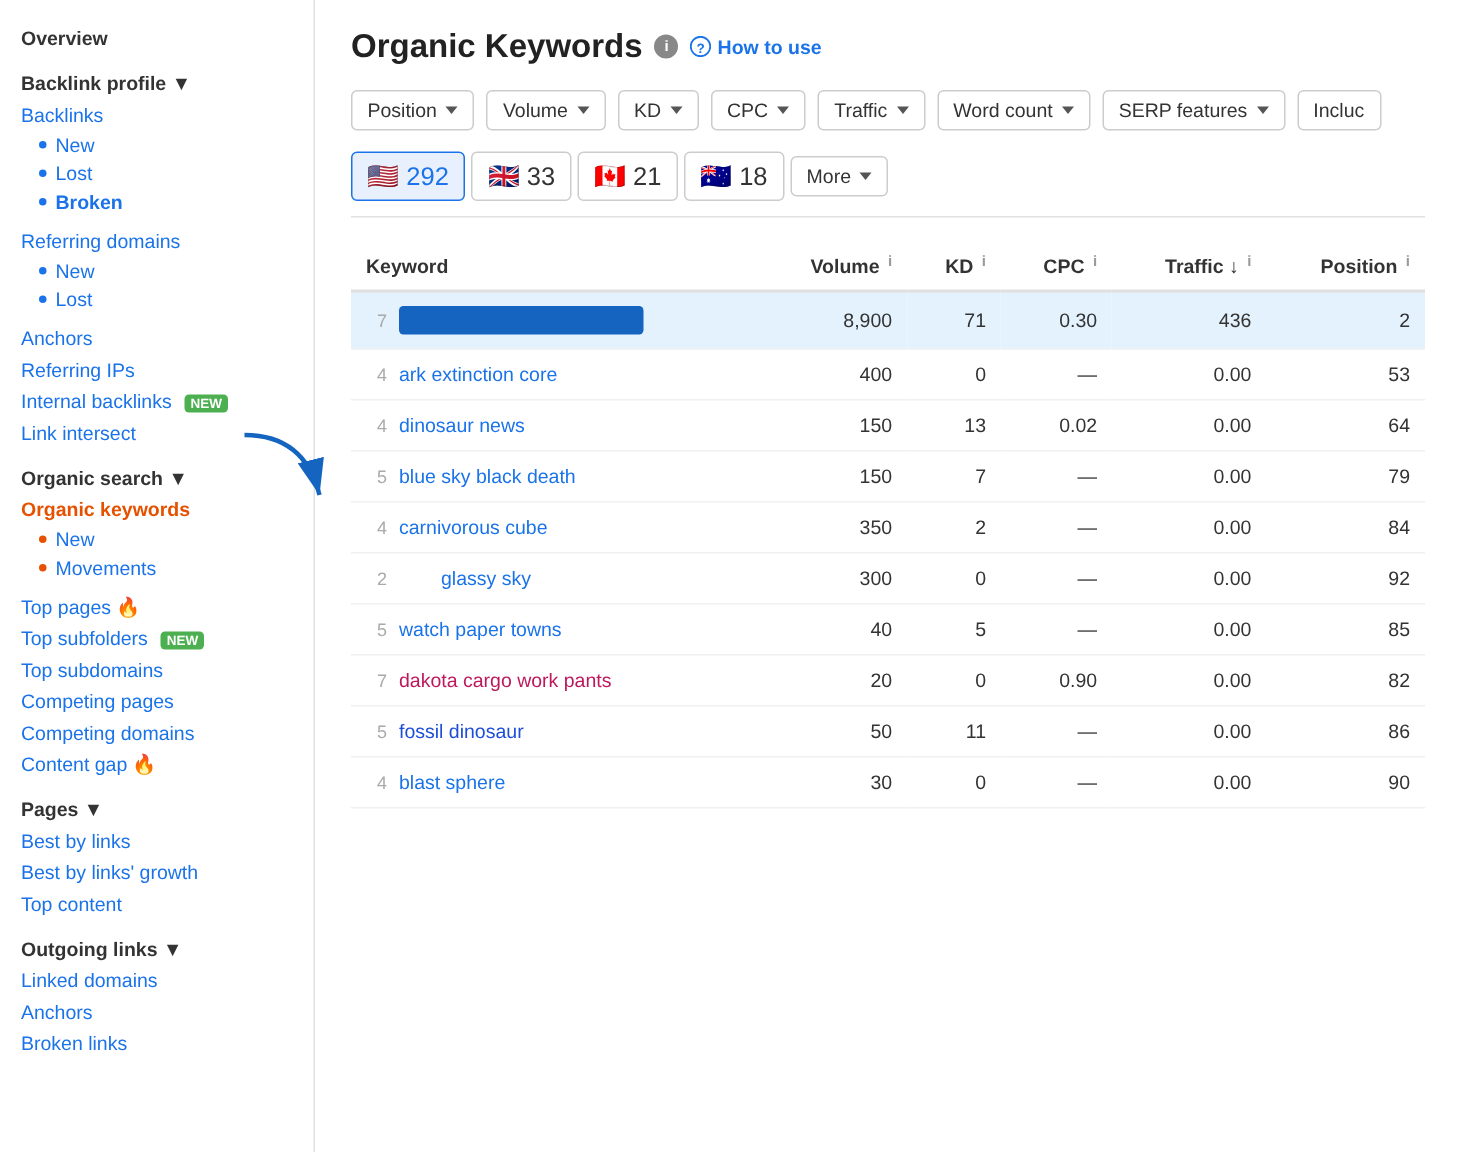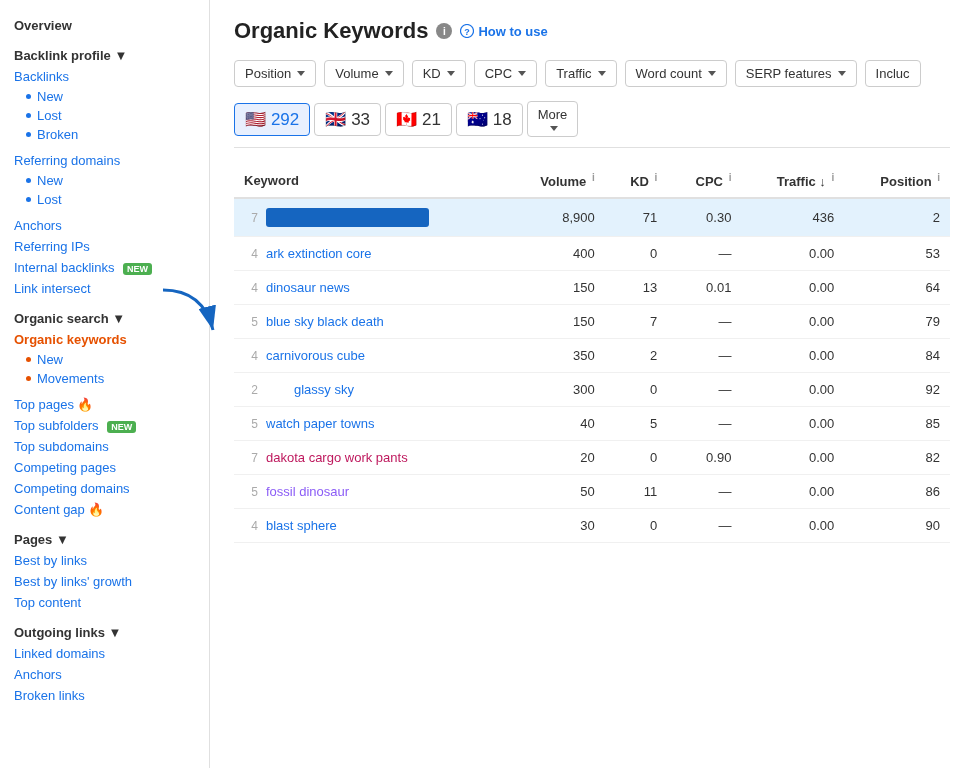--- a/index.html
+++ b/index.html
@@ -156,21 +156,20 @@
       display: flex;
       align-items: center;
       gap: 4px;
       padding: 5px 10px;
       border: 1px solid #ccc;
       border-radius: 4px;
       background: #fff;
       cursor: pointer;
       font-size: 13px;
       color: #333;
-      flex-direction: column;
     }
 
     
     .keywords-table {
       width: 100%;
       border-collapse: collapse;
       font-size: 13px;
     }
     .keywords-table thead th {
       text-align: left;
@@ -216,21 +215,21 @@
   <div class="bullet-item">
     <div class="bullet-dot"></div>
     <a class="sidebar-link" style="padding:0;">New</a>
   </div>
   <div class="bullet-item">
     <div class="bullet-dot"></div>
     <a class="sidebar-link" style="padding:0;">Lost</a>
   </div>
   <div class="bullet-item">
     <div class="bullet-dot"></div>
-    <a class="sidebar-link" style="padding:0;">Broken</a>
+    <a class="sidebar-link" style="padding:0;font-weight:bold;">Broken</a>
   </div>
 
   <div class="sidebar-divider"></div>
   <a class="sidebar-link">Referring domains</a>
   <div class="bullet-item">
     <div class="bullet-dot"></div>
     <a class="sidebar-link" style="padding:0;">New</a>
   </div>
   <div class="bullet-item">
     <div class="bullet-dot"></div>
@@ -352,21 +351,21 @@
         </tr>
         <tr>
           <td>
             <div style="display: flex; align-items: center; gap: 8px;">
               <span style="color: rgb(170, 170, 170); font-size: 12px; min-width: 14px; text-align: right;">4</span>
               <span style="color: rgb(26, 115, 232); cursor: pointer;">dinosaur news</span>
             </div>
           </td>
           <td class="num">150</td>
           <td class="num">13</td>
-          <td class="num">0.01</td>
+          <td class="num">0.02</td>
           <td class="num">0.00</td>
           <td class="num">64</td>
         </tr>
         <tr>
           <td>
             <div style="display: flex; align-items: center; gap: 8px;">
               <span style="color: rgb(170, 170, 170); font-size: 12px; min-width: 14px; text-align: right;">5</span>
               <span style="color: rgb(26, 115, 232); cursor: pointer;">blue sky black death</span>
             </div>
           </td>
@@ -425,21 +424,21 @@
           <td class="num">20</td>
           <td class="num">0</td>
           <td class="num">0.90</td>
           <td class="num">0.00</td>
           <td class="num">82</td>
         </tr>
         <tr>
           <td>
             <div style="display: flex; align-items: center; gap: 8px;">
               <span style="color: rgb(170, 170, 170); font-size: 12px; min-width: 14px; text-align: right;">5</span>
-              <span style="color: #8b5cf6; cursor: pointer; text-align: right;">fossil dinosaur</span>
+              <span style="color: #1d4ed8; cursor: pointer; text-align: right;">fossil dinosaur</span>
             </div>
           </td>
           <td class="num">50</td>
           <td class="num">11</td>
           <td class="num">—</td>
           <td class="num">0.00</td>
           <td class="num">86</td>
         </tr>
         <tr>
           <td>

